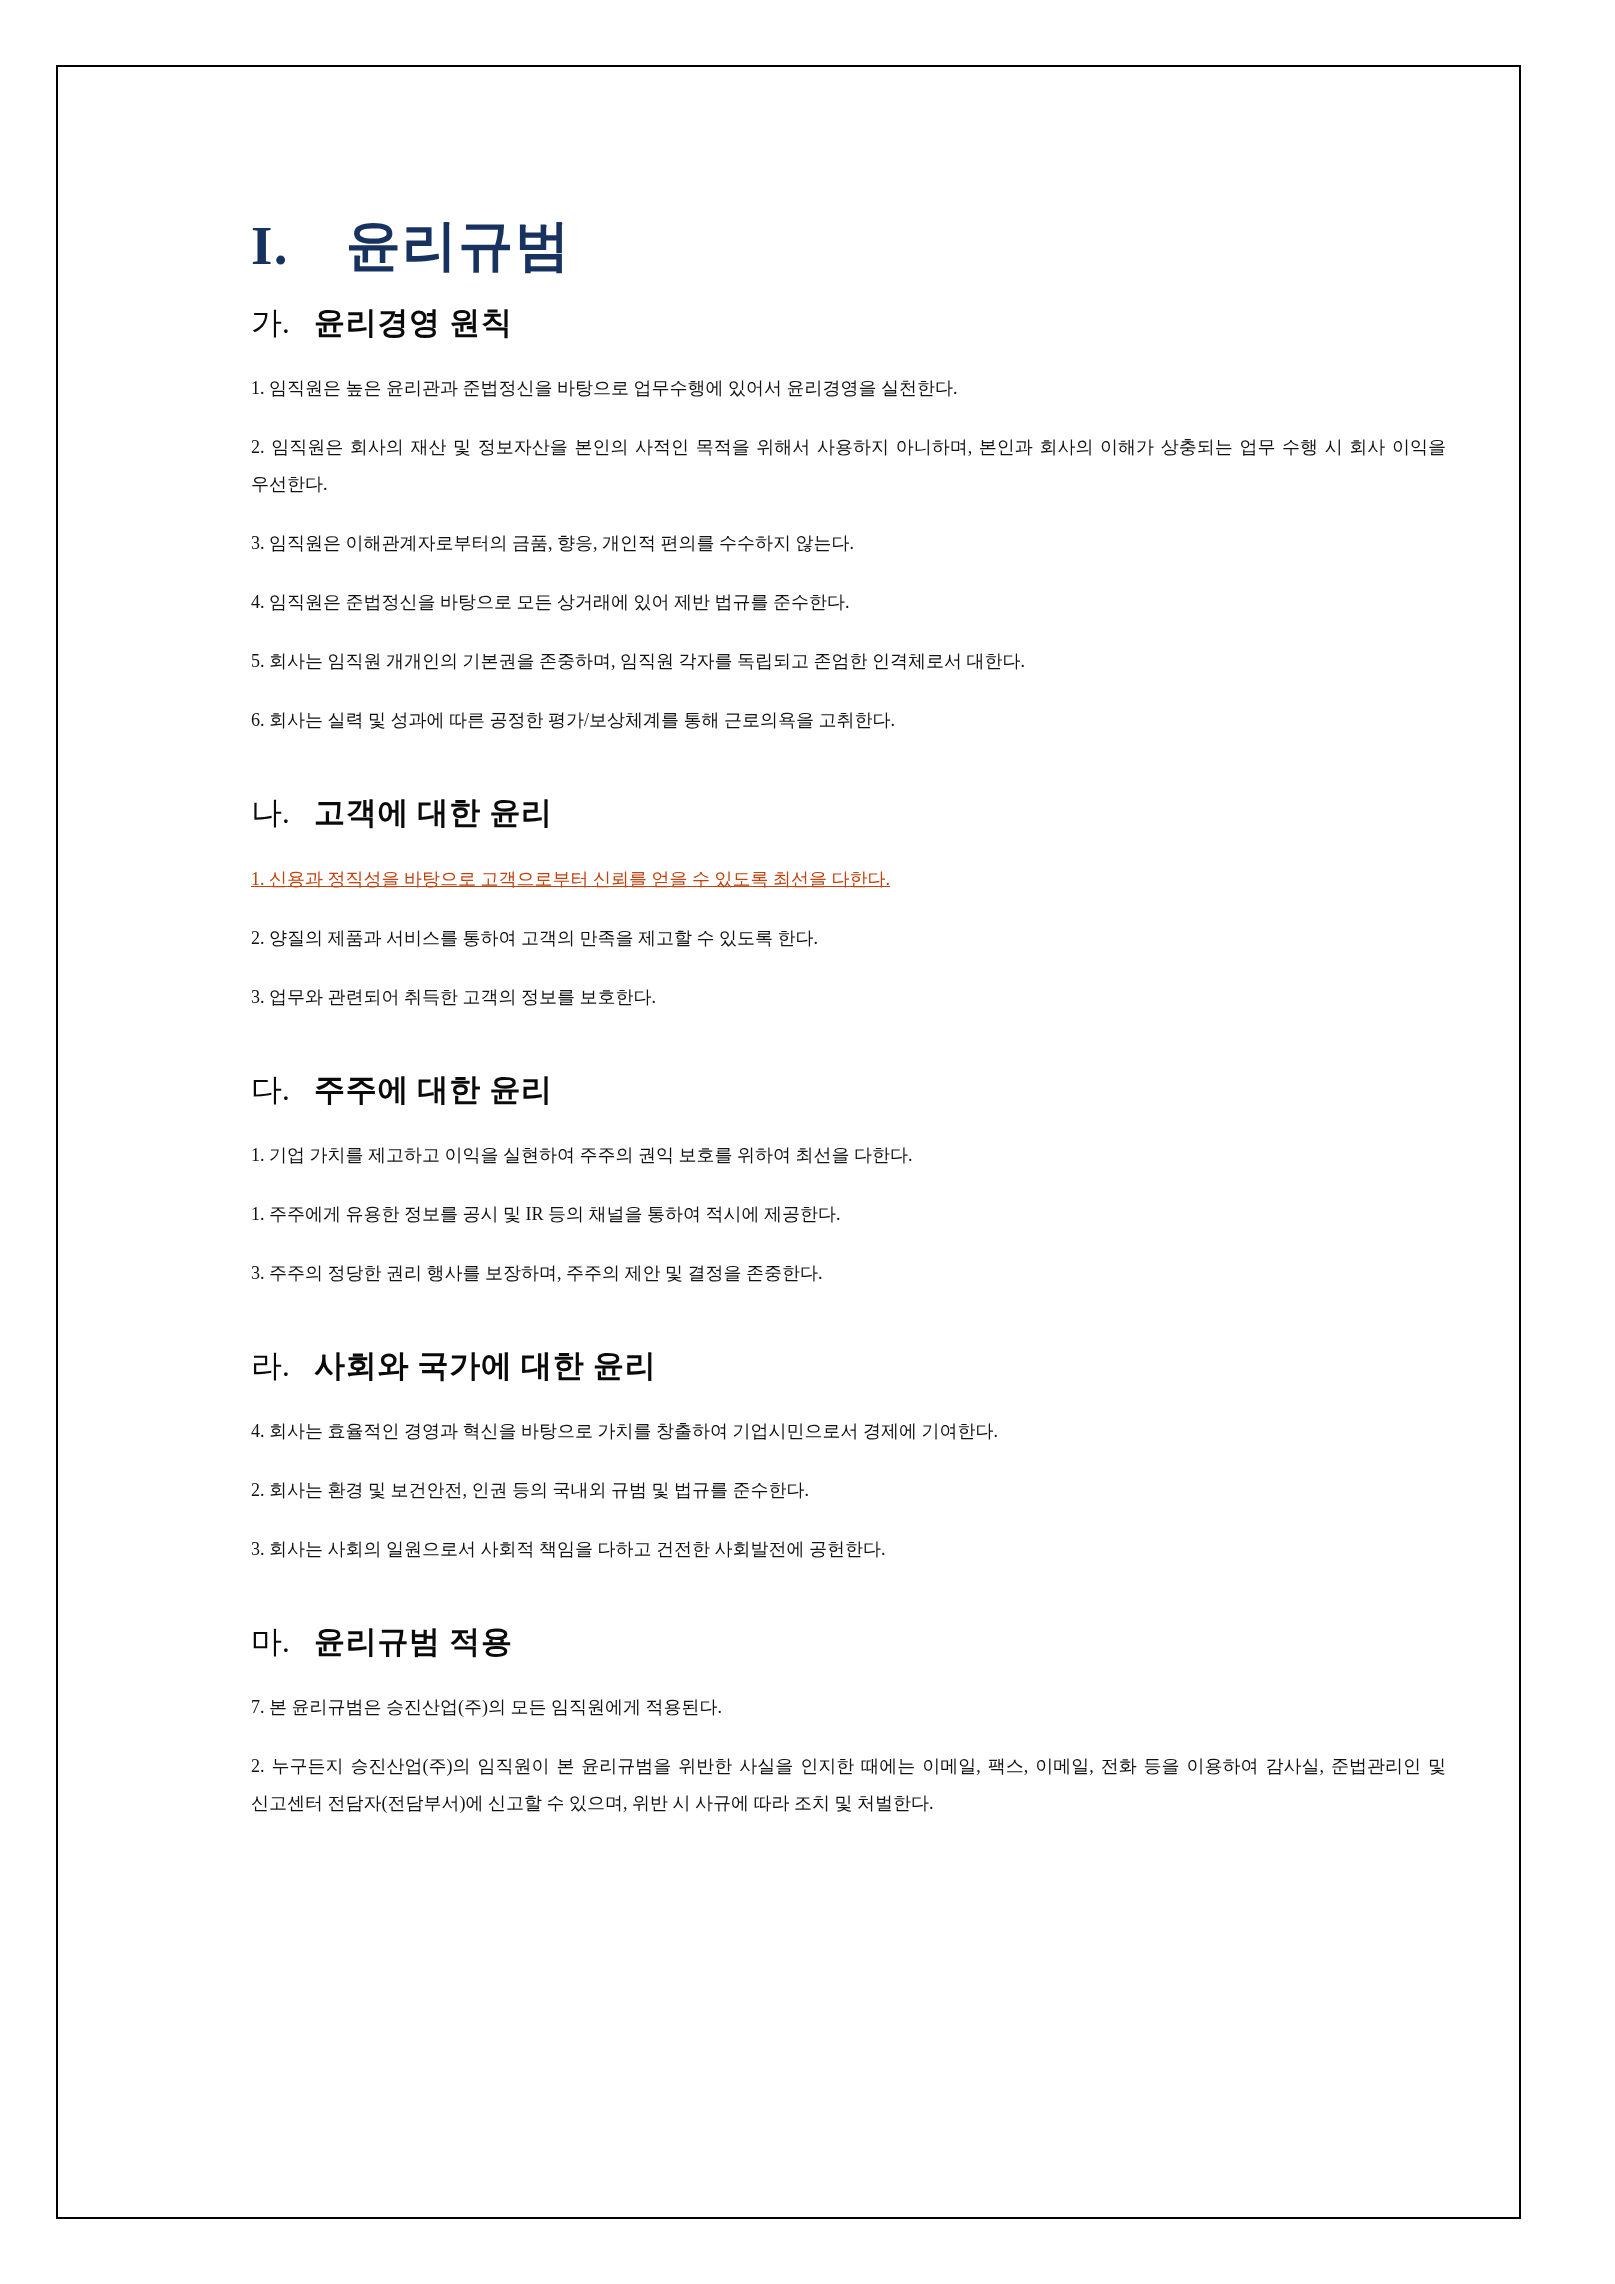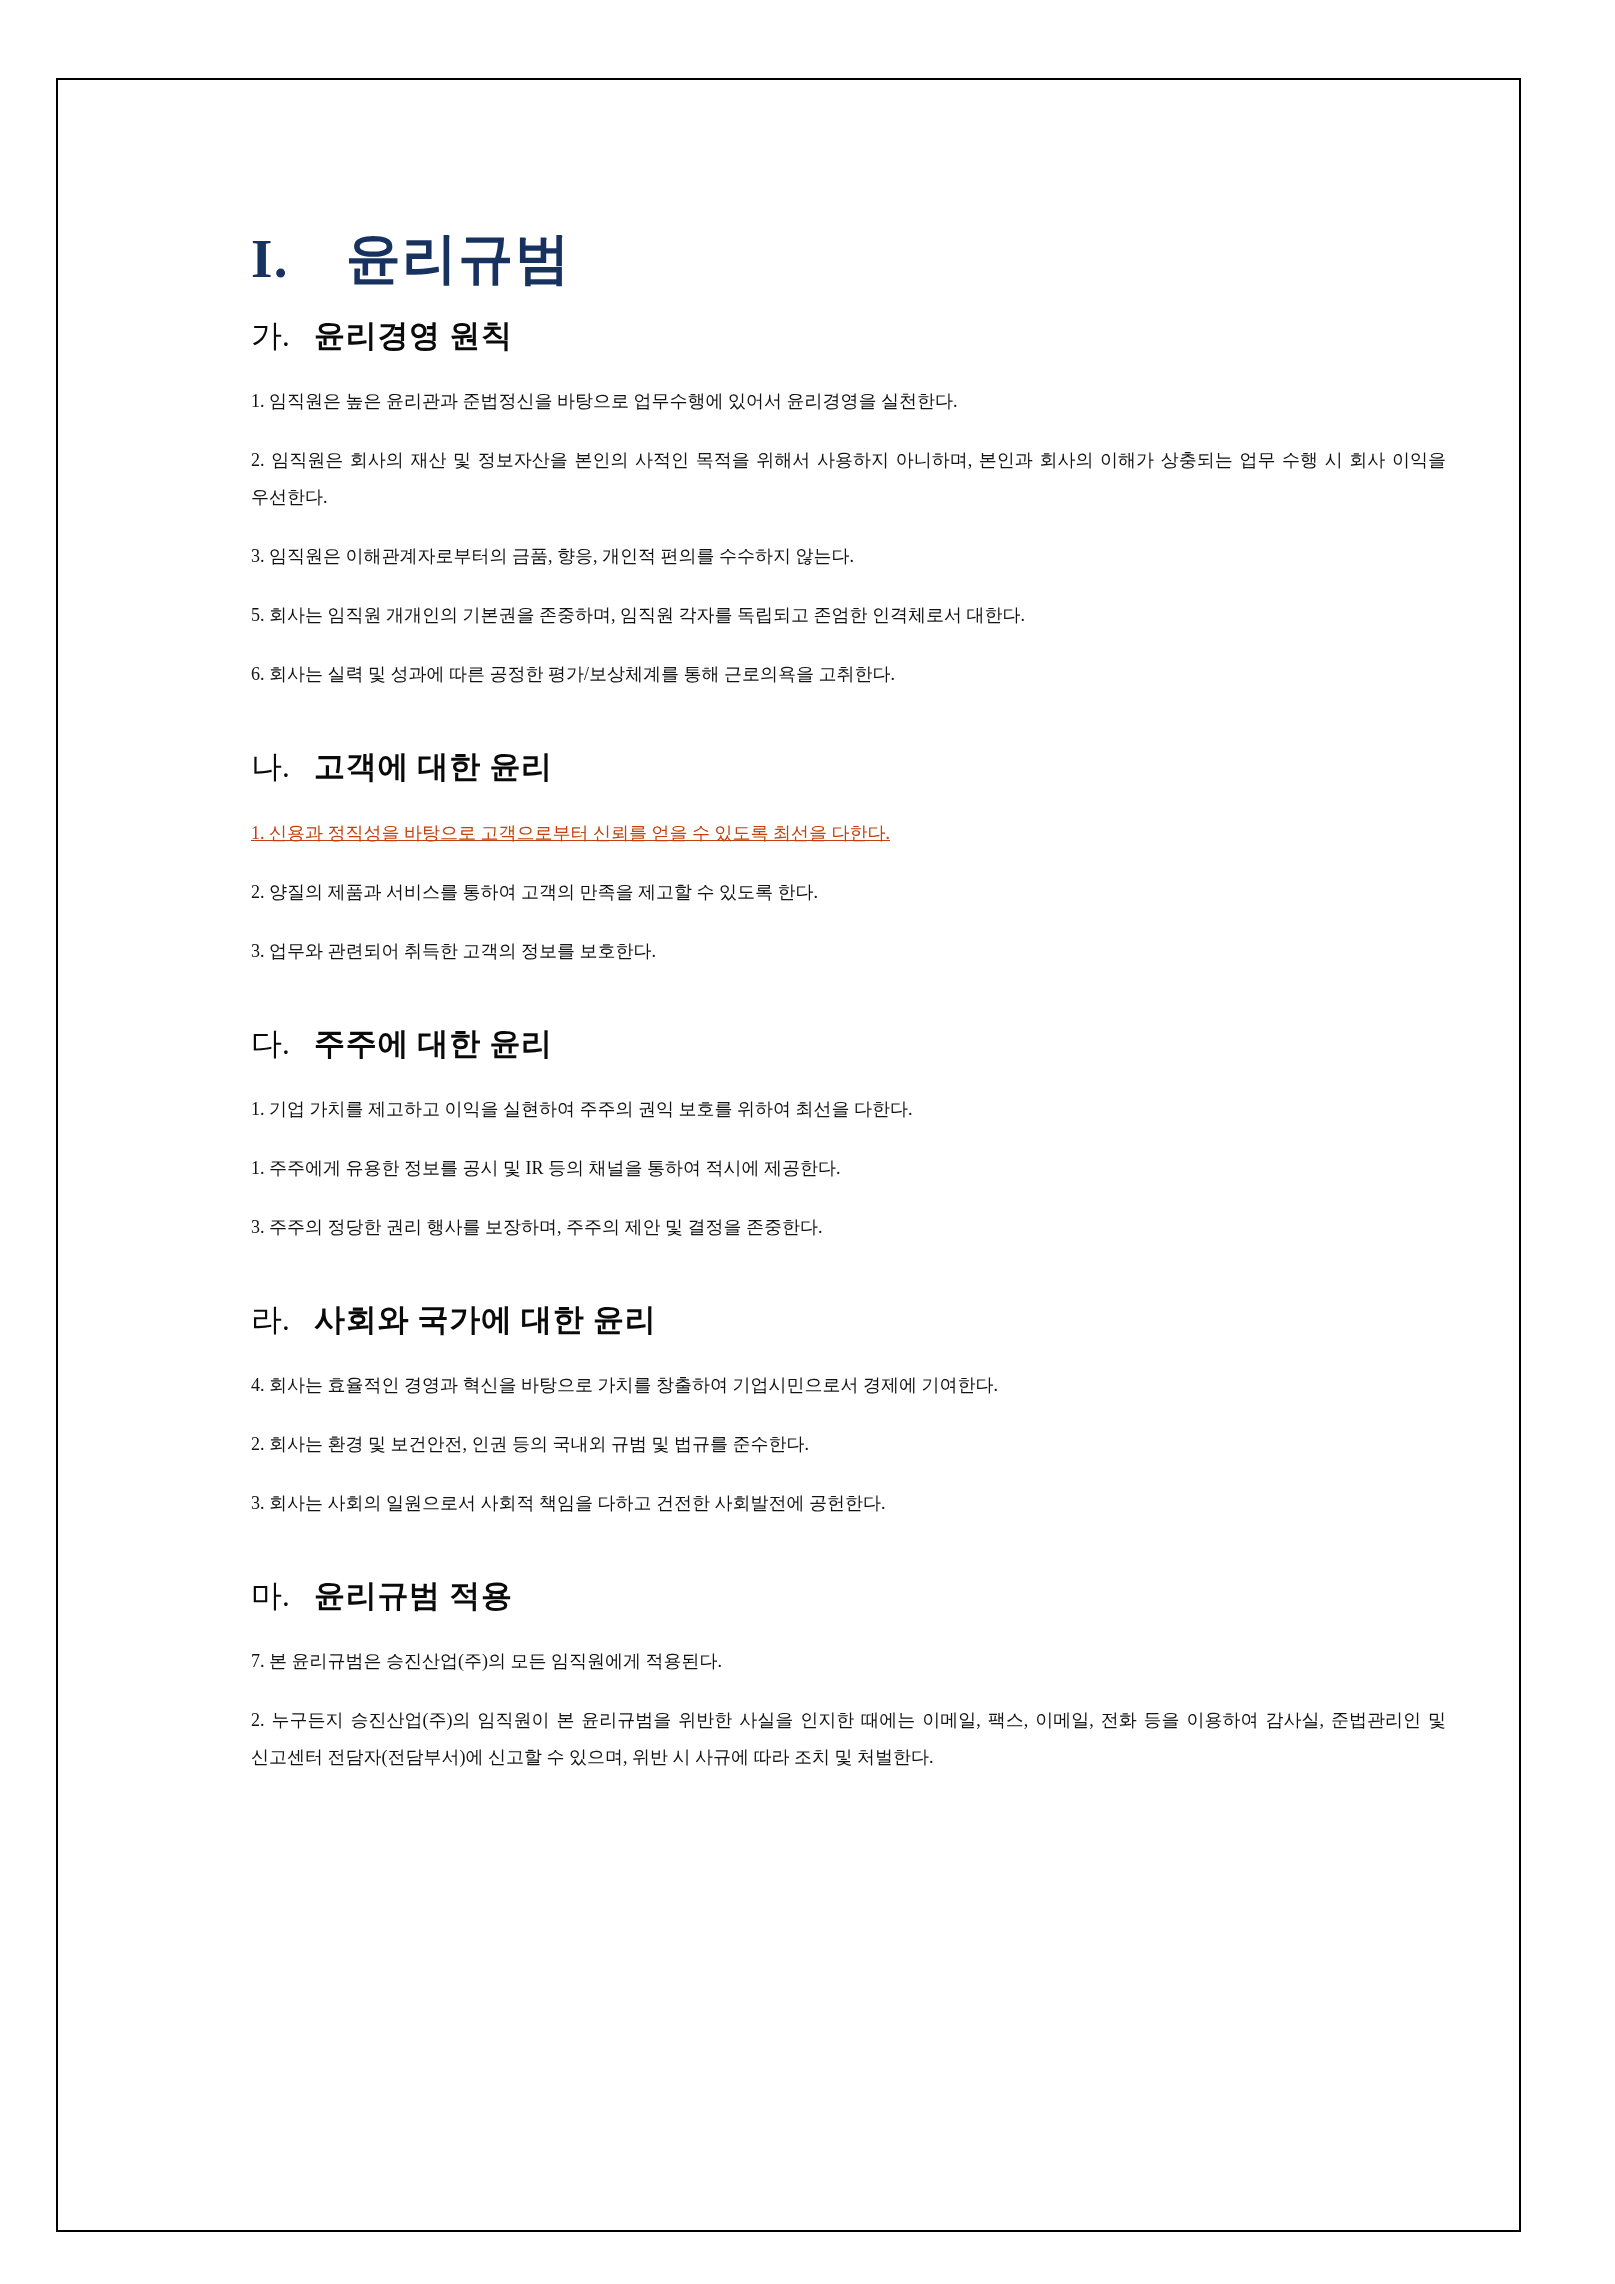--- a/index.html
+++ b/index.html
@@ -11,21 +11,21 @@
     position: relative;
     width: 1616px;
     height: 2284px;
     background: #ffffff;
     font-family: "Liberation Serif", "DejaVu Serif", serif;
     overflow: hidden;
   }
   .frame {
     position: absolute;
     left: 56px;
-    top: 78px;
+    top: 65px;
     width: 1465px;
     height: 2154px;
     border: 2px solid #000000;
     box-sizing: border-box;
   }
   .content {
     position: absolute;
     top: 0;
     left: 0;
     right: 0;
@@ -85,20 +85,21 @@
         <span class="title-num">I.</span><span class="title-text">윤리규범</span>
       </h1>
 
       <section>
         <h2 class="sec-head">
           <span class="sec-label">가.</span><span class="sec-title">윤리경영 원칙</span>
         </h2>
         <p class="item" style="color: rgb(18, 18, 18);">1. 임직원은 높은 윤리관과 준법정신을 바탕으로 업무수행에 있어서 윤리경영을 실천한다.</p>
         <p class="item" style="color: rgb(18, 18, 18);">2. 임직원은 회사의 재산 및 정보자산을 본인의 사적인 목적을 위해서 사용하지 아니하며, 본인과 회사의 이해가 상충되는 업무 수행 시 회사 이익을 우선한다.</p>
         <p class="item" style="color: rgb(18, 18, 18);">3. 임직원은 이해관계자로부터의 금품, 향응, 개인적 편의를 수수하지 않는다.</p>
+        <p class="item" style="color: rgb(18, 18, 18);">4. 임직원은 준법정신을 바탕으로 모든 상거래에 있어 제반 법규를 준수한다.</p>
         <p class="item" style="color: rgb(18, 18, 18);">5. 회사는 임직원 개개인의 기본권을 존중하며, 임직원 각자를 독립되고 존엄한 인격체로서 대한다.</p>
         <p class="item" style="color: rgb(18, 18, 18);">6. 회사는 실력 및 성과에 따른 공정한 평가/보상체계를 통해 근로의욕을 고취한다.</p>
       </section>
 
       <section>
         <h2 class="sec-head">
           <span class="sec-label">나.</span><span class="sec-title">고객에 대한 윤리</span>
         </h2>
         <p class="item" style="color: #c2410c; text-decoration: underline;">1. 신용과 정직성을 바탕으로 고객으로부터 신뢰를 얻을 수 있도록 최선을 다한다.</p>
         <p class="item" style="color: rgb(18, 18, 18);">2. 양질의 제품과 서비스를 통하여 고객의 만족을 제고할 수 있도록 한다.</p>

